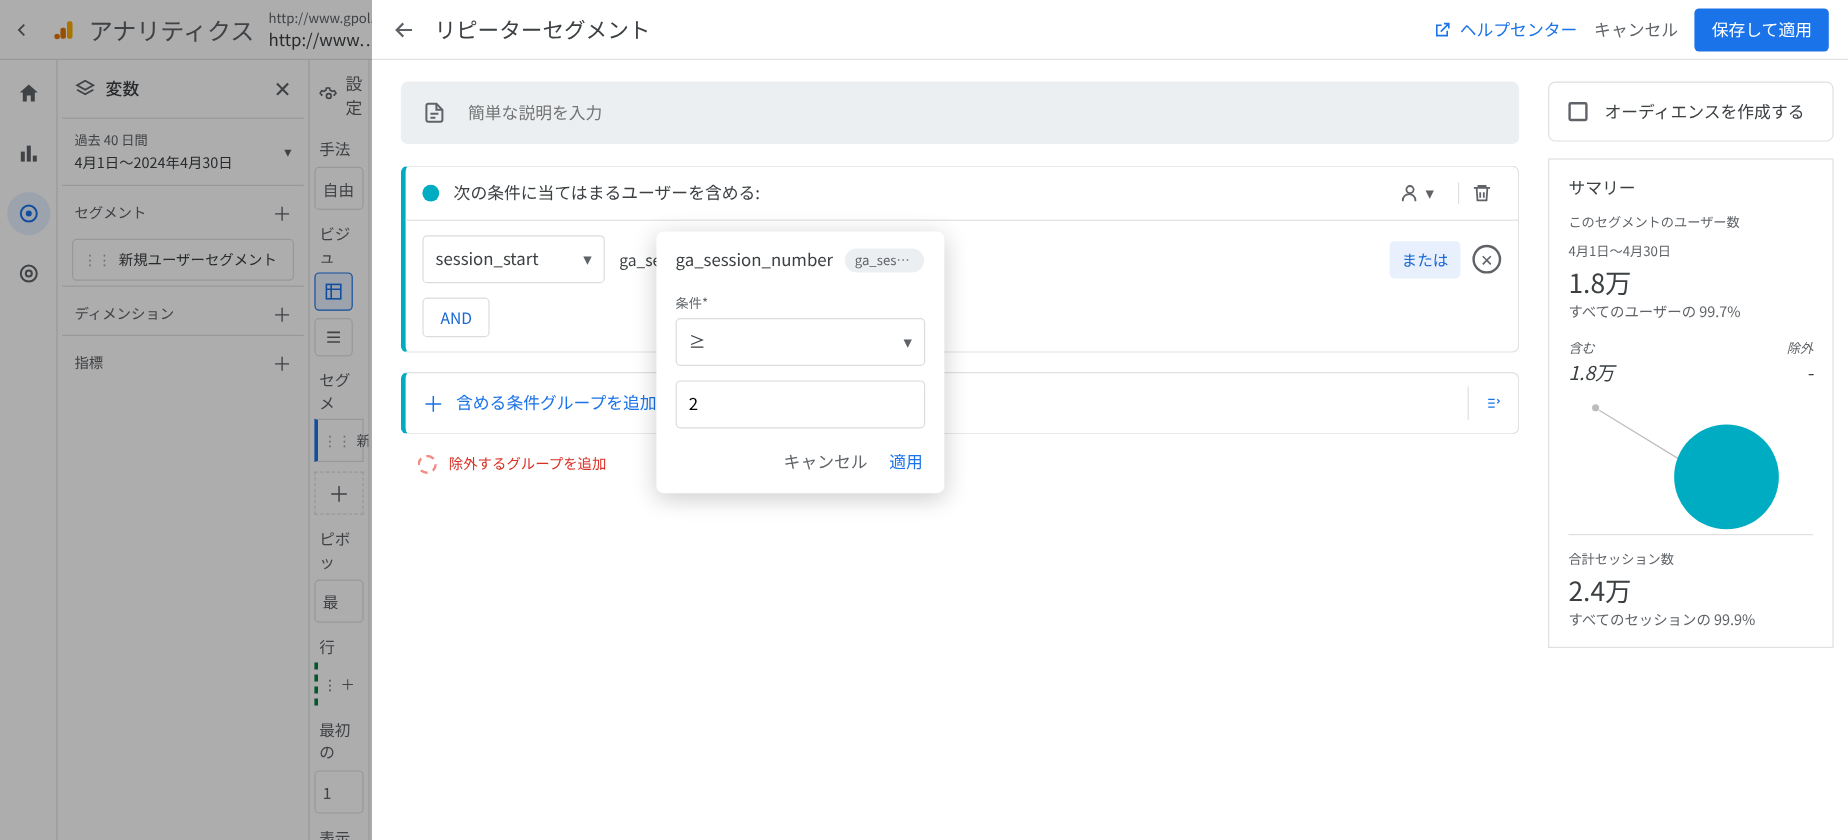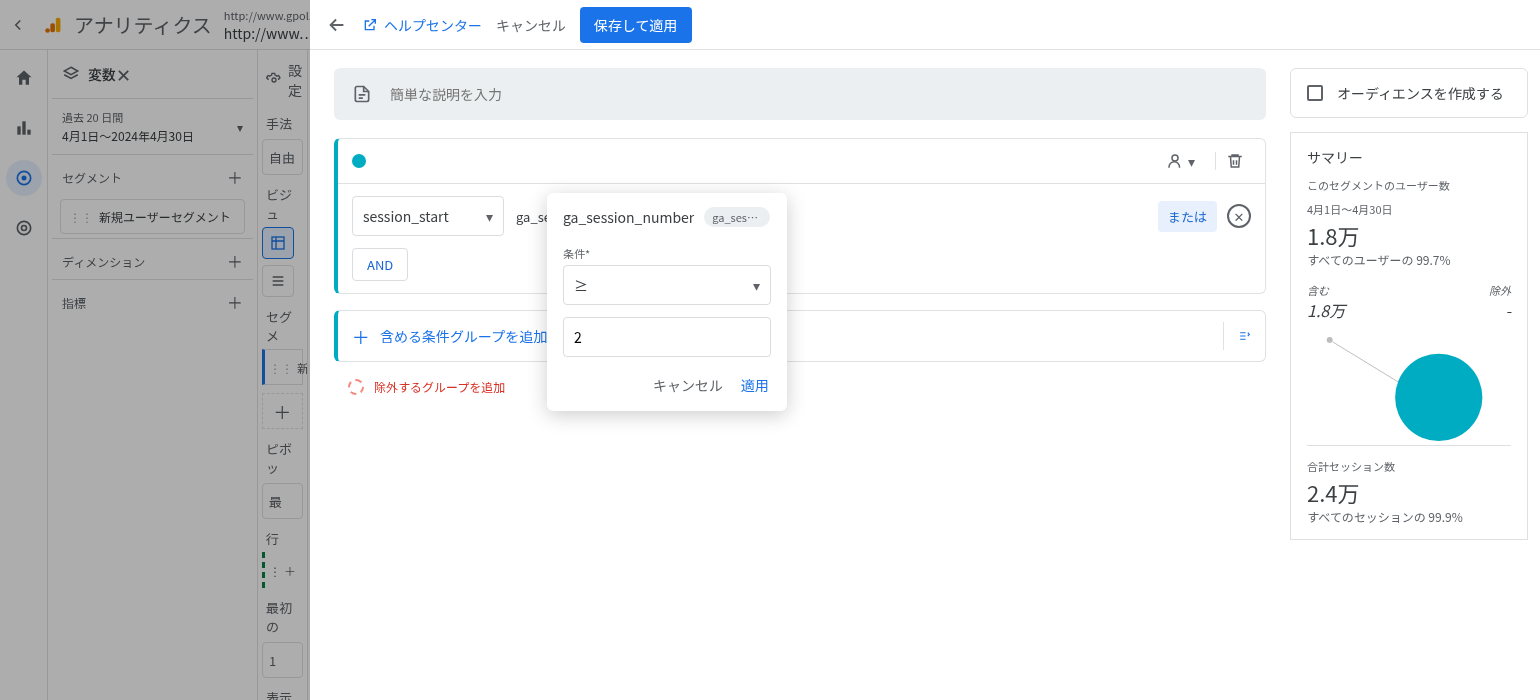--- a/index.html
+++ b/index.html
@@ -14,21 +14,21 @@
   .prop-block { display: flex; flex-direction: column; font-size: 11px; color: #5f6368; }
   .prop-block .line1 { font-size: 11px; }
   .prop-block .line2 { font-size: 14px; color: #3c4043; }
 
   .bg-body { display: flex; height: calc(100% - 50px); }
   .bg-nav { width: 48px; background: #fff; border-right: 1px solid #e0e0e0; display: flex; flex-direction: column; align-items: center; padding-top: 10px; gap: 14px; }
   .nav-icon { width: 36px; height: 36px; border-radius: 50%; display: flex; align-items: center; justify-content: center; color: #5f6368; }
   .nav-icon.active { background: #e8f0fe; color: #1a73e8; }
 
   .bg-vars { width: 210px; border-right: 1px solid #e0e0e0; padding: 0 4px; }
-  .vars-head { display: flex; align-items: center; height: 48px; padding: 0 10px; font-size: 14px; font-weight: 500; }
+  .vars-head { display: flex; align-items: center; justify-content: space-between; height: 48px; padding: 0 10px; font-size: 14px; font-weight: 500; }
   .vars-head .close { font-size: 18px; color: #5f6368; }
   .var-section { border-top: 1px solid #e0e0e0; padding: 10px 10px; font-size: 12px; color: #5f6368; }
   .var-section .lbl { font-size: 11px; }
   .var-section .val { font-size: 13px; color: #3c4043; margin-top: 2px; }
   .var-sec-head { display: flex; justify-content: space-between; align-items: center; font-size: 12px; color: #5f6368; padding: 10px 10px 6px; border-top: 1px solid #e0e0e0; }
   .chip { border: 1px solid #e0e0e0; border-radius: 4px; padding: 8px 8px; margin: 4px 8px; display: flex; align-items: center; font-size: 12px; background: #fff; }
   .chip .grip { color: #9aa0a6; margin-right: 6px; }
 
   .bg-settings { width: 50px; border-right: 1px solid #e0e0e0; padding: 6px 4px; color: #5f6368; font-size: 12px; overflow: hidden; }
   .set-head { display: flex; align-items: center; gap: 6px; height: 48px; padding-left: 4px; font-size: 14px; }
@@ -180,21 +180,21 @@
                 <path d="M12 3l9 5-9 5-9-5z"></path>
                 <path d="M3 13l9 5 9-5"></path>
               </svg>
             </span>
           <span>変数</span>
         </span>
         <span class="close">✕</span>
       </div>
       <div class="var-section" style="display:flex;justify-content:space-between;align-items:center;">
         <div>
-          <div class="lbl">過去 20 日間</div>
+          <div class="lbl">過去 40 日間</div>
           <div class="val" style="font-size:12px;">4月1日～2024年4月30日</div>
         </div>
         <span style="color:#5f6368;">▾</span>
       </div>
       <div class="var-sec-head">
         <span>セグメント</span>
         <span style="font-size:16px;">＋</span>
       </div>
       <div class="chip">
         <span class="grip">⋮⋮</span>
@@ -268,20 +268,21 @@
 
 <div class="scrim"></div>
 
 <div class="panel">
   <div class="panel-header">
     <div class="ph-back">
       <svg width="22" height="22" viewBox="0 0 24 24" fill="none" stroke="#5f6368" stroke-width="2">
           <path d="M19 12H5M11 18l-6-6 6-6"></path>
         </svg>
     </div>
+    <div class="ph-title">リピーターセグメント</div>
     <div class="ph-actions">
       <div class="ph-help">
         <span>
             <svg width="16" height="16" viewBox="0 0 24 24" fill="none" stroke="#1a73e8" stroke-width="2">
               <path d="M18 13v6H5V6h6M14 4h6v6M20 4L10 14"></path>
             </svg>
           </span>
         <span>ヘルプセンター</span>
       </div>
       <div class="ph-cancel">キャンセル</div>
@@ -297,20 +298,21 @@
               <path d="M14 3H6a2 2 0 0 0-2 2v14a2 2 0 0 0 2 2h12a2 2 0 0 0 2-2V9z"></path>
               <path d="M14 3v6h6M8 13h8M8 17h5"></path>
             </svg>
           </span>
         <input placeholder="簡単な説明を入力" style="">
       </div>
 
       <div class="cond-card">
         <div class="cond-head">
           <span class="dot"></span>
+          <span>次の条件に当てはまるユーザーを含める:</span>
           <span class="spacer"></span>
           <span class="scope">
             <svg width="18" height="18" viewBox="0 0 24 24" fill="none" stroke="#5f6368" stroke-width="2">
                 <circle cx="12" cy="8" r="4"></circle>
                 <path d="M4 21v-1a7 7 0 0 1 14 0v1"></path>
               </svg>
             <span>▾</span>
           </span>
           <span class="trash">
             <svg width="18" height="18" viewBox="0 0 24 24" fill="none" stroke="#5f6368" stroke-width="2">

